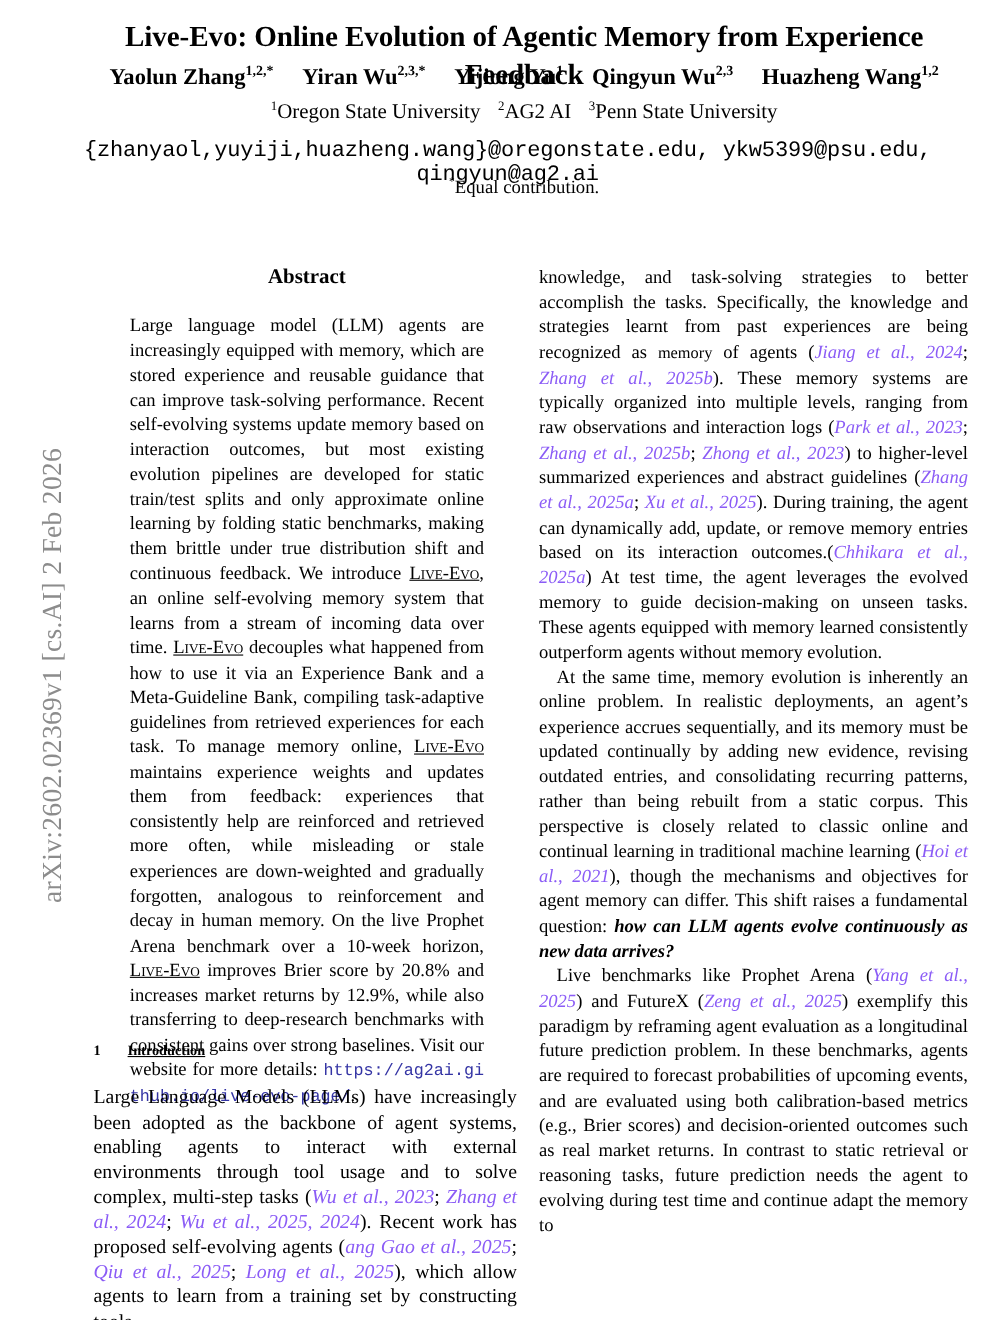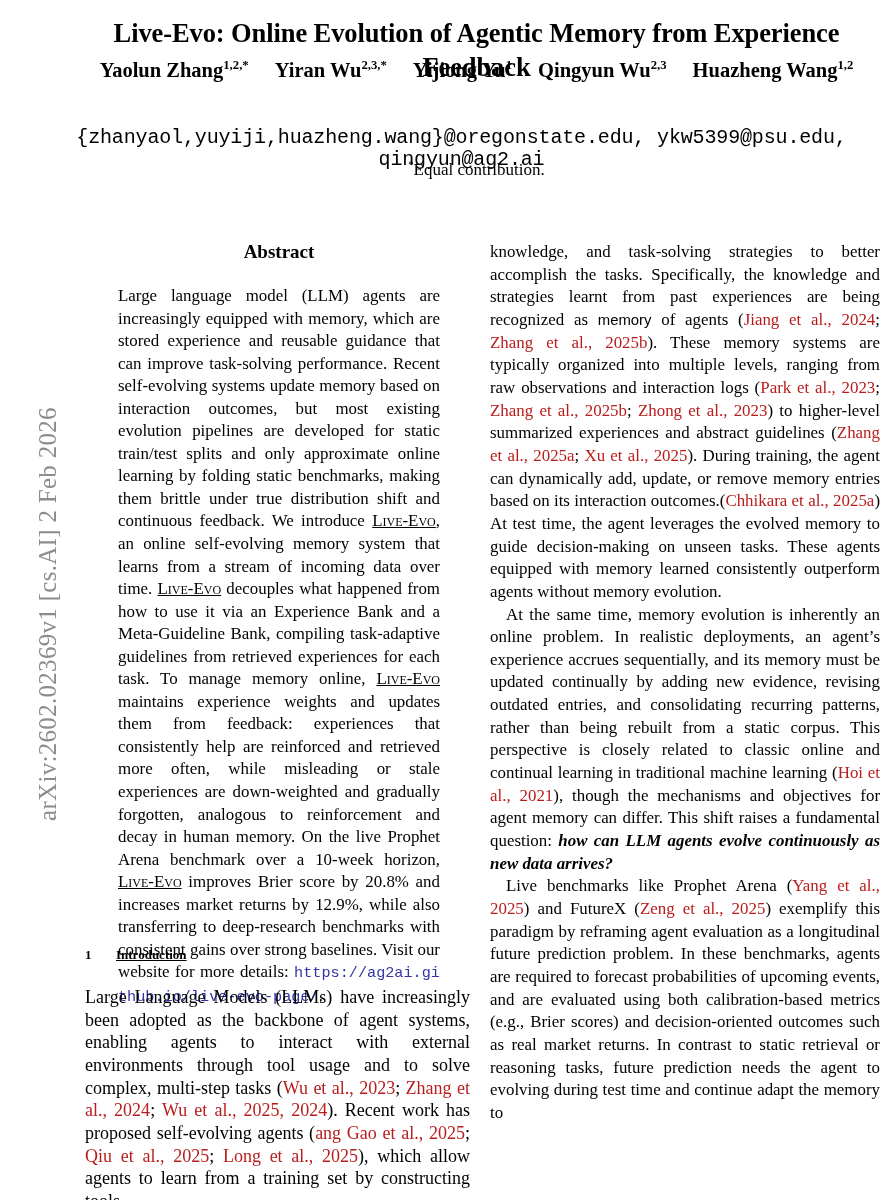--- a/index.html
+++ b/index.html
@@ -169,44 +169,45 @@
   #right-col p + p { text-indent: 16px; }
 
   
   .it { }
   .bf { font-weight: bold; font-style: italic; }
   .sc {
     font-variant: small-caps;
     text-decoration: underline;
   }
   .mono {
-    font-family: Liberation Sans, sans-serif;
+    font-family: Liberation Serif, serif;
     font-size: 0.88em;
   }
-  .cite { color: #b91c1c; }
+  .cite { color: #8b5cf6; font-style: italic; }
   .url {
     font-family: "Liberation Mono", "DejaVu Sans Mono", monospace;
     font-size: 0.9em;
     color: #3434a4;
     word-break: break-all;
   }
 </style>
 </head>
 <body>
 
 <div id="arxiv-stamp">
   <div class="vtext">arXiv:2602.02369v1  [cs.AI]  2 Feb 2026</div>
 </div>
 
 <div id="page">
 
   <h1 id="title">Live-Evo: Online Evolution of Agentic Memory from Experience Feedback</h1>
 
   <div id="authors"><span class="author"><span>Yaolun Zhang</span><sup>1,2,*</sup></span><span class="gap"></span><span class="author"><span>Yiran Wu</span><sup>2,3,*</sup></span><span class="gap"></span><span class="author"><span>Yijiong Yu</span><sup>1</sup></span><span class="gap"></span><span class="author"><span>Qingyun Wu</span><sup>2,3</sup></span><span class="gap"></span><span class="author"><span>Huazheng Wang</span><sup>1,2</sup></span></div>
 
+  <div id="affils"><span><sup>1</sup><span>Oregon State University</span></span><span class="gap"></span><span><sup>2</sup><span>AG2 AI</span></span><span class="gap"></span><span><sup>3</sup><span>Penn State University</span></span></div>
 
   <div id="emails">{zhanyaol,yuyiji,huazheng.wang}@oregonstate.edu, ykw5399@psu.edu, qingyun@ag2.ai</div>
 
   <div id="abstract-head">Abstract</div>
 
   <div id="equal-contrib"><sup>*</sup><span>Equal contribution.</span></div>
   <div id="abstract-body"><span>Large language model (LLM) agents are increasingly equipped with memory, which are stored experience and reusable guidance that can improve task-solving performance. Recent </span><span class="it">self-evolving</span><span> systems update memory based on interaction outcomes, but most existing evolution pipelines are developed for static train/test splits and only approximate online learning by folding static benchmarks, making them brittle under true distribution shift and continuous feedback. We introduce </span><span class="sc">Live-Evo</span><span>, an online self-evolving memory system that learns from a stream of incoming data over time. </span><span class="sc">Live-Evo</span><span> decouples </span><span class="it">what happened</span><span> from </span><span class="it">how to use it</span><span> via an Experience Bank and a Meta-Guideline Bank, compiling task-adaptive guidelines from retrieved experiences for each task. To manage memory online, </span><span class="sc">Live-Evo</span><span> maintains experience weights and updates them from feedback: experiences that consistently help are reinforced and retrieved more often, while misleading or stale experiences are down-weighted and gradually forgotten, analogous to reinforcement and decay in human memory. On the live </span><span class="it">Prophet Arena</span><span> benchmark over a 10-week horizon, </span><span class="sc">Live-Evo</span><span> improves Brier score by 20.8% and increases market returns by 12.9%, while also transferring to deep-research benchmarks with consistent gains over strong baselines. Visit our website for more details: </span><span class="url">https://ag2ai.github.io/live-evo-page/</span><span>.</span></div>
 
   <div id="sec1-head">
     <span class="num">1</span><span>Introduction</span>

